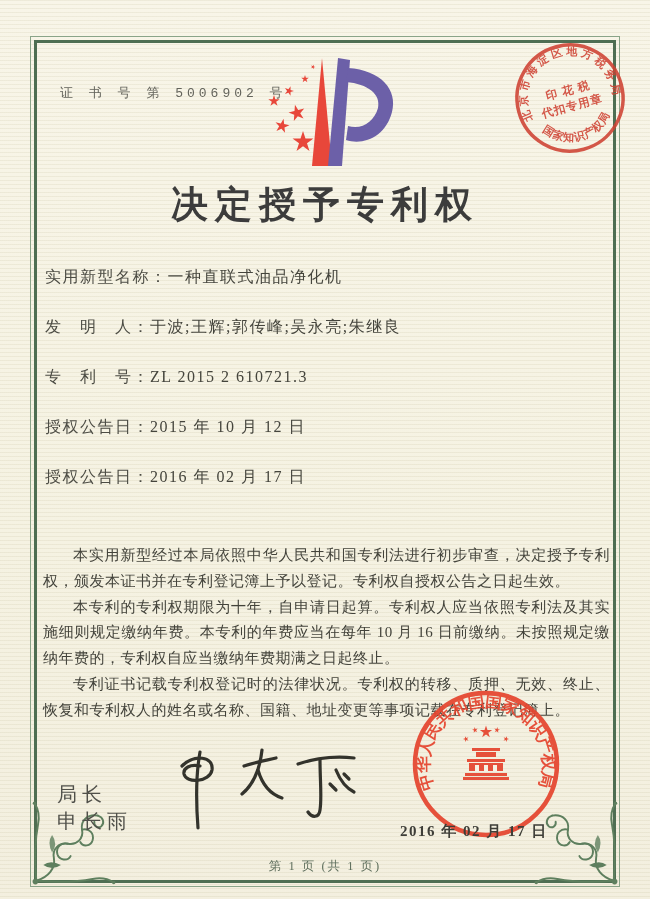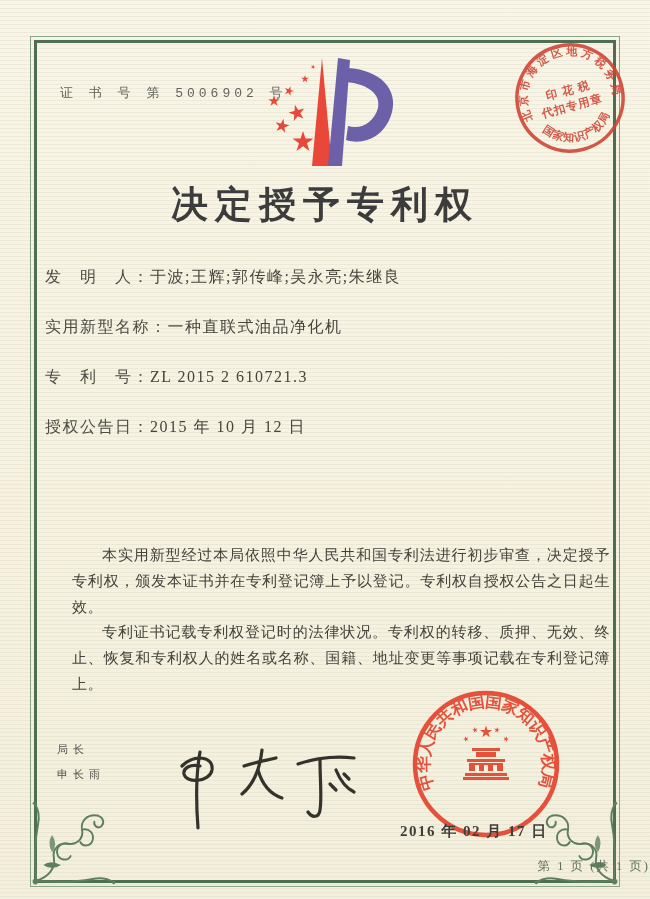--- a/index.html
+++ b/index.html
@@ -14,30 +14,30 @@
   .frame{position:absolute;left:30px;top:36px;right:30px;bottom:12px;border:1px solid #8aa488;}
   .frame::after{content:"";position:absolute;inset:3px;border:3px solid #4e6e52;}
   .cert-no{position:absolute;left:60px;top:84px;font-size:13px;letter-spacing:4px;color:#63635b;font-family:Liberation Mono, monospace;}
   .cnipa-logo{position:absolute;left:256px;top:54px;width:150px;height:115px;}
   .tax-stamp{position:absolute;left:508px;top:36px;width:124px;height:124px;transform:rotate(-15deg);opacity:.88;}
   .title{position:absolute;left:0;right:0;top:180px;margin:0;text-align:center;
     font-size:37px;font-weight:600;letter-spacing:7px;color:#3c3c3c;}
   .fields{position:absolute;left:45px;right:38px;top:266px;}
   .field-row{font-size:16px;line-height:21px;letter-spacing:1.5px;color:#4c4c44;margin-bottom:29px;white-space:nowrap;}
   .field-row .fvalue{color:#45453d;}
-  .bodytext{position:absolute;left:43px;right:40px;top:543px;margin-left:29px;}
+  .bodytext{position:absolute;left:43px;right:40px;top:543px;}
   .bodytext p{margin:0;font-size:15px;line-height:25.8px;letter-spacing:.5px;
     text-indent:2em;text-align:justify;color:#43433b;}
-  .officer{position:absolute;left:57px;top:742px;font-size:11px;letter-spacing:5px;color:#50504a;}
-  .officer .o-name{margin-top:10px;text-align:right;}
+  .officer{position:absolute;left:57px;top:781px;font-size:20px;letter-spacing:5px;color:#50504a;}
+  .officer .o-name{text-align:right;}
   .signature{position:absolute;left:170px;top:740px;width:220px;height:95px;}
   .seal{position:absolute;left:408px;top:686px;width:156px;height:156px;opacity:.93;}
   .seal-date{position:absolute;left:400px;top:822px;width:185px;font-size:15px;font-weight:600;
     letter-spacing:1.5px;color:#3e3e38;}
-  .footer{position:absolute;left:0;right:0;top:858px;text-align:right;font-size:12.5px;
+  .footer{position:absolute;left:0;right:0;top:858px;text-align:center;font-size:12.5px;
     letter-spacing:2px;color:#5f6f5d;}
   .corner{position:absolute;width:88px;height:88px;}
   .corner-br{right:31px;bottom:13px;}
   .corner-bl{left:31px;bottom:13px;transform:scaleX(-1);}
 </style>
 </head>
 <body>
 
 <div class="page">
 
@@ -110,35 +110,39 @@
       <textPath href="#ts-bot" xlink:href="#ts-bot" startOffset="0" textLength="80" lengthAdjust="spacing">国家知识产权局</textPath>
     </text>
     <text x="62" y="58" text-anchor="middle" font-size="11.5" font-weight="bold" fill="#cf4233" letter-spacing="1">印 花 税</text>
     <text x="62" y="74" text-anchor="middle" font-size="11.5" font-weight="bold" fill="#cf4233" letter-spacing="1">代扣专用章</text>
   </svg>
 
   <h1 class="title">决定授予专利权</h1>
 
   <div class="fields">
     <div class="field-row">
-      <span class="flabel">发　明　人：</span><span class="fvalue">于波;王辉;郭传峰;吴永亮;朱继良</span>
+      <span class="flabel">实用新型名称：</span><span class="fvalue">一种直联式油品净化机</span>
     </div>
     <div class="field-row">
-      <span class="flabel">实用新型名称：</span><span class="fvalue">一种直联式油品净化机</span>
+      <span class="flabel">发　明　人：</span><span class="fvalue">于波;王辉;郭传峰;吴永亮;朱继良</span>
     </div>
     <div class="field-row">
       <span class="flabel">专　利　号：</span><span class="fvalue">ZL 2015 2 610721.3</span>
     </div>
     <div class="field-row">
       <span class="flabel">授权公告日：</span><span class="fvalue">2015 年 10 月 12 日</span>
     </div>
+    <div class="field-row">
+      <span class="flabel">授权公告日：</span><span class="fvalue">2016 年 02 月 17 日</span>
+    </div>
   </div>
 
   <div class="bodytext">
     <p>本实用新型经过本局依照中华人民共和国专利法进行初步审查，决定授予专利权，颁发本证书并在专利登记簿上予以登记。专利权自授权公告之日起生效。</p>
+    <p>本专利的专利权期限为十年，自申请日起算。专利权人应当依照专利法及其实施细则规定缴纳年费。本专利的年费应当在每年 10 月 16 日前缴纳。未按照规定缴纳年费的，专利权自应当缴纳年费期满之日起终止。</p>
     <p>专利证书记载专利权登记时的法律状况。专利权的转移、质押、无效、终止、恢复和专利权人的姓名或名称、国籍、地址变更等事项记载在专利登记簿上。</p>
   </div>
 
   <div class="officer">
     <div class="o-role">局长</div>
     <div class="o-name">申长雨</div>
   </div>
 
   <svg class="signature" viewBox="0 0 220 95">
     <g fill="none" stroke="#33332c" stroke-width="3.2" stroke-linecap="round" stroke-linejoin="round">

